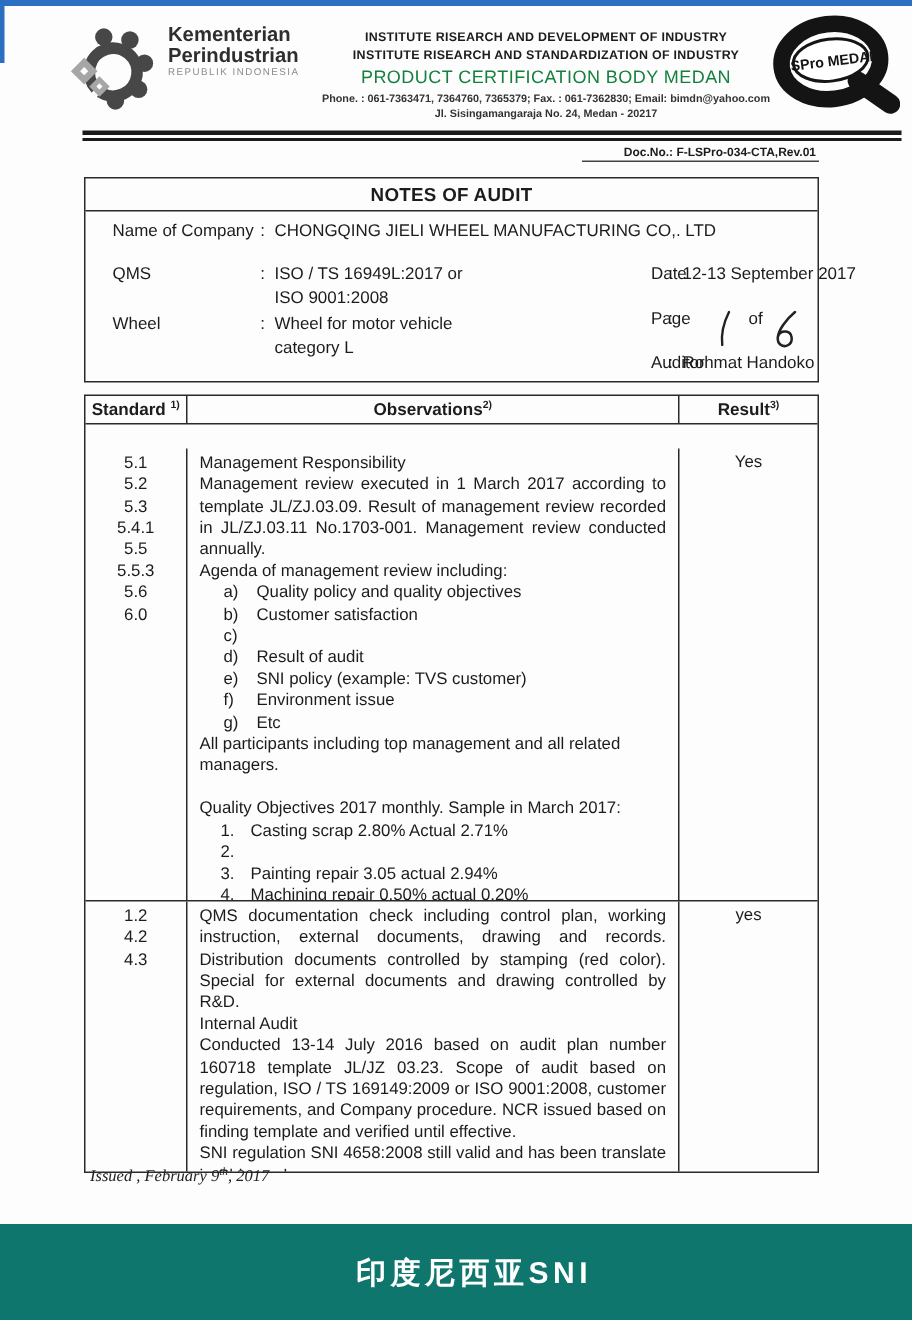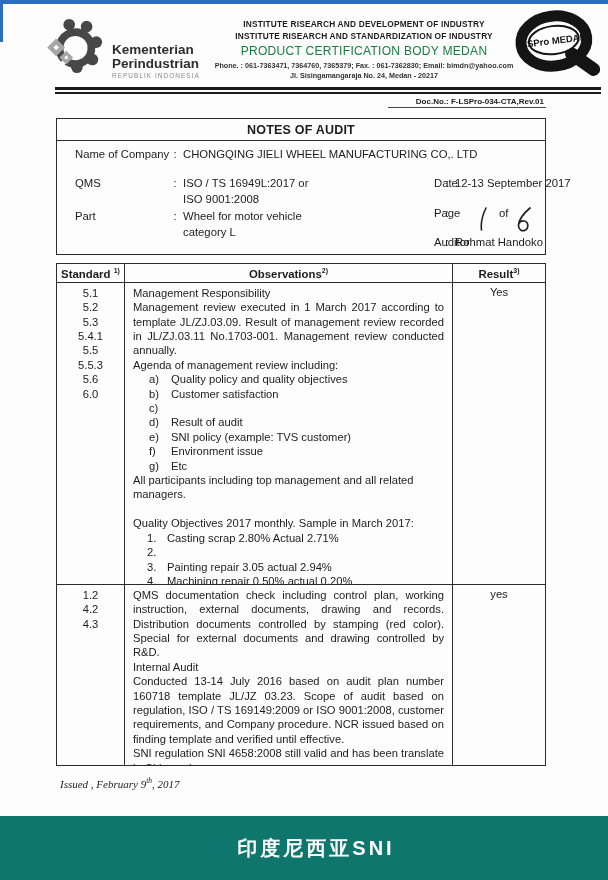--- a/index.html
+++ b/index.html
@@ -12,21 +12,21 @@
     overflow:hidden;
   }
   .page { position:absolute; inset:0; background:#fdfdfe; }
 
   
   .top-bar { position:absolute; top:0; left:0; right:0; height:4px; background:#2b6fc2; }
   .top-left-sliver { position:absolute; top:0; left:0; width:3px; height:42px; background:#2b6fc2; }
 
   
   .hdr { position:absolute; top:12px; left:44px; right:6px; height:72px; }
-  .ministry { position:absolute; left:0; top:4px; display:flex; align-items:flex-end; }
+  .ministry { position:absolute; left:0; top:4px; display:flex; align-items:flex-start; }
   .ministry-text { margin-left:6px; line-height:1.05; }
   .ministry-text .l1, .ministry-text .l2 { font-size:13.5px; font-weight:bold; color:#2e2e2e; }
   .ministry-text .l3 { font-size:6.5px; letter-spacing:1px; color:#8a8a8a; margin-top:2px; }
   .hdr-center { position:absolute; left:170px; width:300px; top:6px; text-align:center; }
   .hdr-center .inst { font-size:8.3px; font-weight:bold; letter-spacing:.2px; line-height:1.45; }
   .hdr-center .body-name { font-size:12px; letter-spacing:.3px; margin-top:2px; color:#15803d; }
   .hdr-center .contact { font-size:7.2px; font-weight:bold; margin-top:3px; color:#333; }
   .hdr-center .address { font-size:7.2px; font-weight:bold; margin-top:1px; color:#333; }
   .stamp { position:absolute; right:2px; top:-4px; }
 
@@ -56,21 +56,21 @@
   .audit-table { position:absolute; top:263px; left:56px; width:490px;
                  border:1.6px solid #2a2a2a; font-size:11.2px; }
   .trow { display:grid; grid-template-columns:68px 1fr 92px; }
   .trow > div { border-right:1.2px solid #2a2a2a; }
   .trow > div:last-child { border-right:none; }
   .thead { border-bottom:1.4px solid #2a2a2a; font-weight:bold; }
   .thead > div { text-align:center; padding:3px 0 2px; font-size:11.4px; }
   sup { font-size:7px; }
   .brow { border-bottom:1.2px solid #2a2a2a; }
   .brow:last-child { border-bottom:none; }
-  .row1 { height:302px; }
+  .row1 { height:302px;margin-top:16px; }
   .row2 { height:180px; }
   .cell-std { text-align:center; padding-top:3px; line-height:14.4px; overflow:hidden; }
   .cell-obs { padding:3px 8px 0 8px; line-height:14.4px; overflow:hidden; }
   .cell-res { text-align:center; padding-top:3px; }
   .just { text-align:justify; }
   .li { display:flex; }
   .li .m { flex:0 0 22px; margin-left:16px; }
   .li.num .m { flex:0 0 20px; margin-left:14px; }
   .blank-line { height:14.4px; }
 
@@ -163,21 +163,21 @@
       <span class="col">:</span>
       <span>ISO / TS 16949L:2017 or</span>
     </div>
     <div class="frow left-row" style="top:74px">
       <span class="lab"></span>
         <span class="col"></span>
       <span>ISO 9001:2008</span>
     </div>
 
     <div class="frow left-row" style="top:91px">
-      <span class="lab">Part</span>
+      <span class="lab">Wheel</span>
       <span class="col">:</span>
       <span>Wheel for motor vehicle</span>
     </div>
     <div class="frow left-row" style="top:107px">
       <span class="lab"></span>
         <span class="col"></span>
       <span>category L</span>
     </div>
 
     <div class="frow right-row" style="top:58px">

